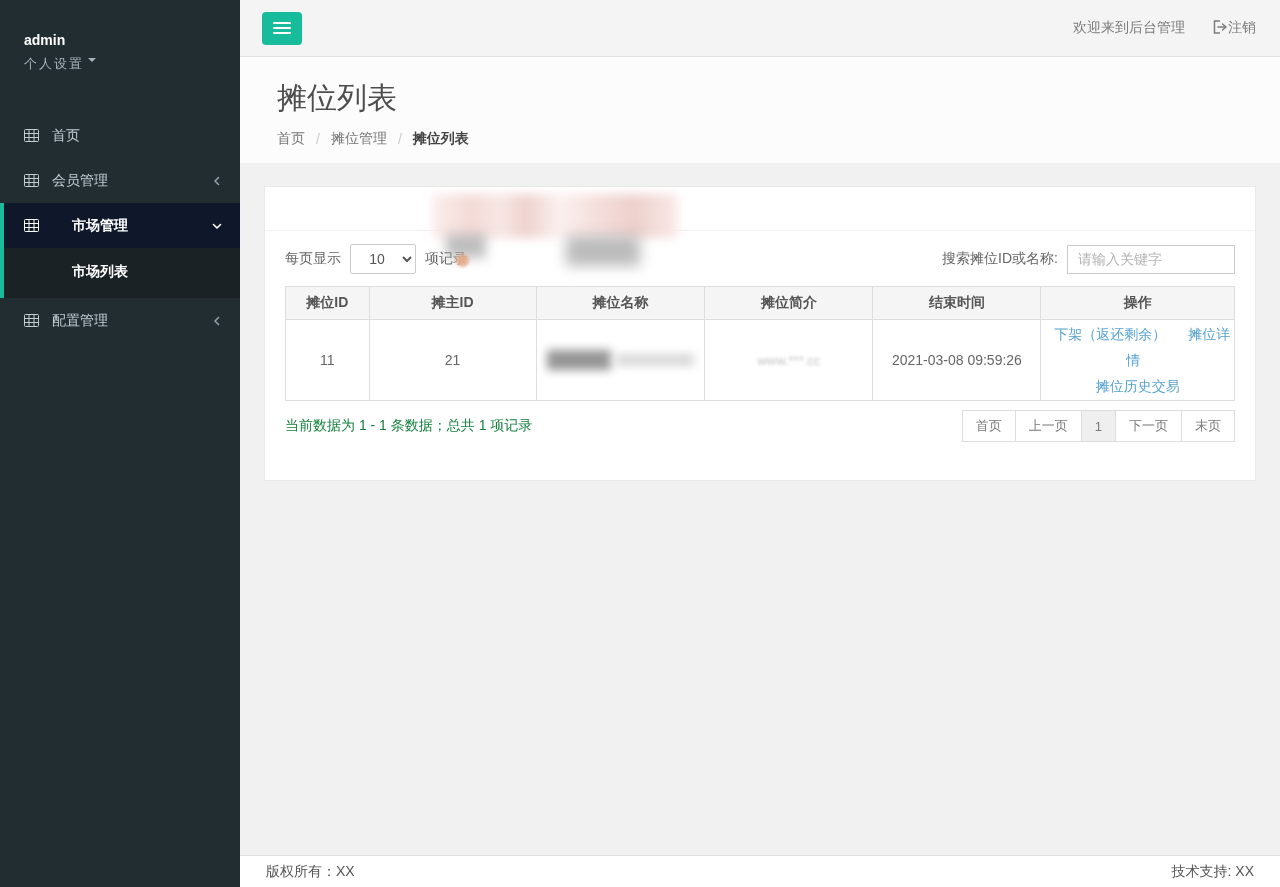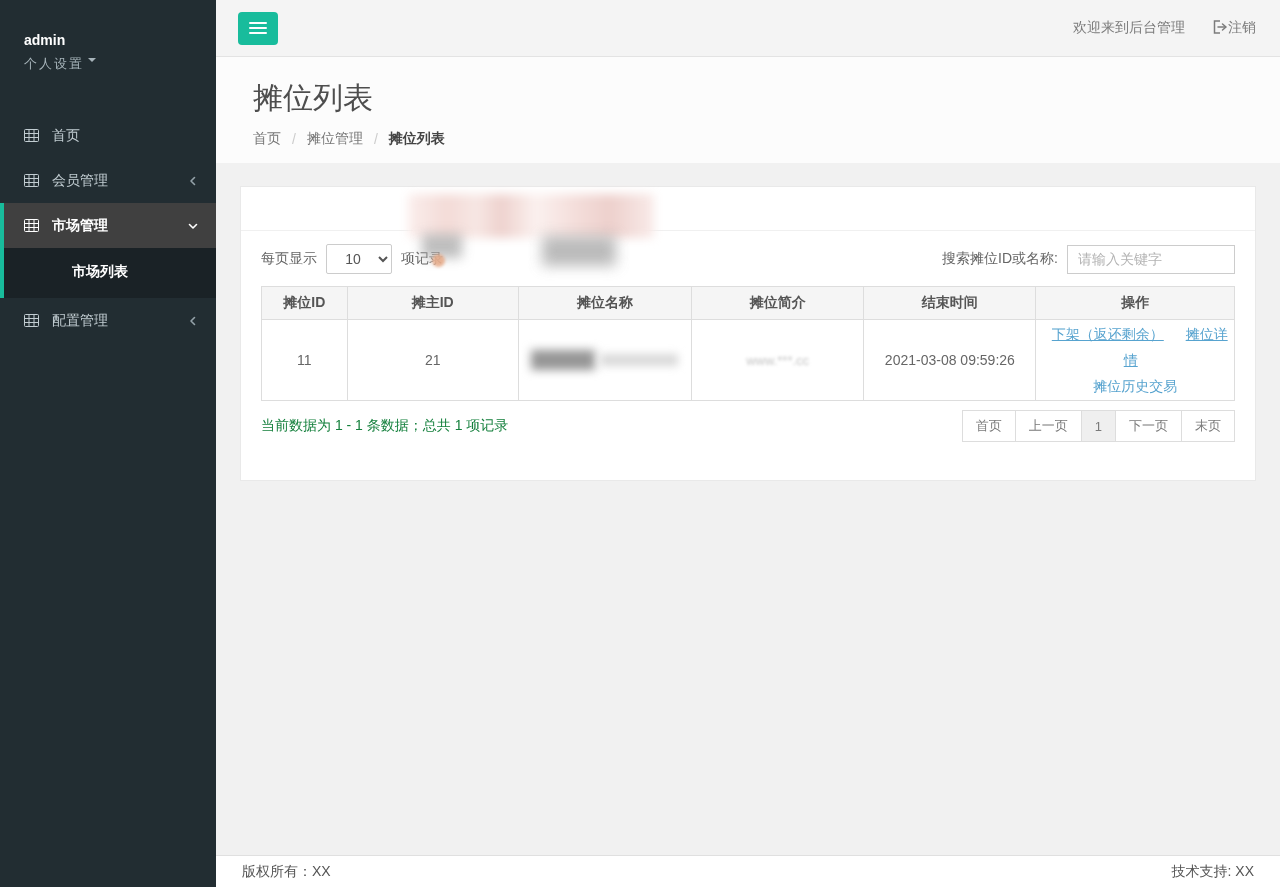--- a/index.html
+++ b/index.html
@@ -5,34 +5,34 @@
   * { box-sizing: border-box; }
   html,body { margin:0; padding:0; }
   body {
     width:1280px; height:887px;
     font-family:"Liberation Sans","DejaVu Sans",sans-serif;
     background:#f1f1f1; overflow:hidden;
   }
   .app { display:flex; width:1280px; height:887px; }
 
   
-  .sidebar { width:216px; flex-shrink:0; background:#222d32; position:relative; }
+  .sidebar { width:240px; flex-shrink:0; background:#222d32; position:relative; }
   .user-panel { padding:32px 0 0 24px; }
   .username { color:#fff; font-weight:bold; font-size:14px; }
   .user-settings { color:#a7b4ba; font-size:13px; margin-top:7px; letter-spacing:2px; cursor:pointer; }
   .caret-down { display:inline-block; width:0; height:0; border:4px solid transparent;
     border-top:4px solid #a7b4ba; margin-left:4px; vertical-align:2px; }
   .menu { list-style:none; margin:40px 0 0; padding:0; }
   .menu-item { display:flex; align-items:center; height:45px; padding:0 18px 0 20px;
     color:#c2cdd2; font-size:14px; border-left:4px solid transparent; cursor:pointer; }
   .mi-icon { width:17px; margin-right:11px; display:flex; align-items:center; color:#c2cdd2; }
   .chev { margin-left:auto; color:#93a1a8; display:flex; align-items:center; }
   .menu-group { border-left:4px solid transparent; }
   .menu-group.active { border-left:4px solid #18bc9c; }
-  .menu-group.active > .menu-item { border-left:none; background:#404040; color:#fff; font-weight:bold; }
+  .menu-group.active > .menu-item { border-left:none; background:#0f172a; color:#fff; font-weight:bold;gap:20px; }
   .menu-group.active .mi-icon, .menu-group.active .chev { color:#fff; }
   .submenu { list-style:none; margin:0; padding:6px 14px 8px; background:#1a2226; }
   .submenu-item { color:#fff; font-weight:bold; font-size:14px; padding:9px 0 9px 54px; cursor:pointer; }
 
   
   .main { flex:1; display:flex; flex-direction:column; background:#f1f1f1; min-width:0; }
   .topbar { height:57px; flex-shrink:0; background:#f4f4f4; border-bottom:1px solid #e3e3e3;
     display:flex; align-items:center; padding:0 24px 0 22px; }
   .hamburger-btn { width:40px; height:33px; background:#18bc9c; border:none; border-radius:4px;
     display:flex; flex-direction:column; justify-content:center; align-items:center; gap:3px; cursor:pointer; }
@@ -70,21 +70,21 @@
   .search-input::placeholder { color:#b3b3b3; }
 
   table.data-table { width:100%; border-collapse:collapse; font-size:14px; table-layout:fixed; }
   .data-table th { background:#f5f5f5; border:1px solid #ddd; height:33px; color:#555; font-weight:bold; }
   .data-table td { border:1px solid #ddd; height:68px; text-align:center; color:#666; }
   .blob1 { display:inline-block; width:64px; height:20px; background:#969696; filter:blur(5px); vertical-align:middle; }
   .blob2 { display:inline-block; width:78px; height:12px; background:#d9d9d9; filter:blur(4px); vertical-align:middle; margin-left:5px; }
   .blur-text { color:#c4c4c4; filter:blur(1.5px); font-size:13px; }
   .actions { line-height:26px; }
   .actions a { color:#57a3cf; text-decoration:none; cursor:pointer; }
-  .actions .row1 a { margin:0 9px;text-decoration:underline; }
+  .actions .row1 a { margin:0 9px; }
 
   .table-footer { display:flex; justify-content:space-between; align-items:center; margin-top:9px; }
   .summary { font-size:14px; color:#15803d; }
   .pagination { display:flex; }
   .page-btn { border:1px solid #ddd; background:#fff; color:#7a7a7a; font-size:13px;
     padding:6px 13px; margin-left:-1px; cursor:pointer; }
   .page-btn:first-child { margin-left:0; }
   .page-btn.active { background:#efefef; }
 
   .footer { height:32px; flex-shrink:0; background:#fff; border-top:1px solid #e0e0e0;

